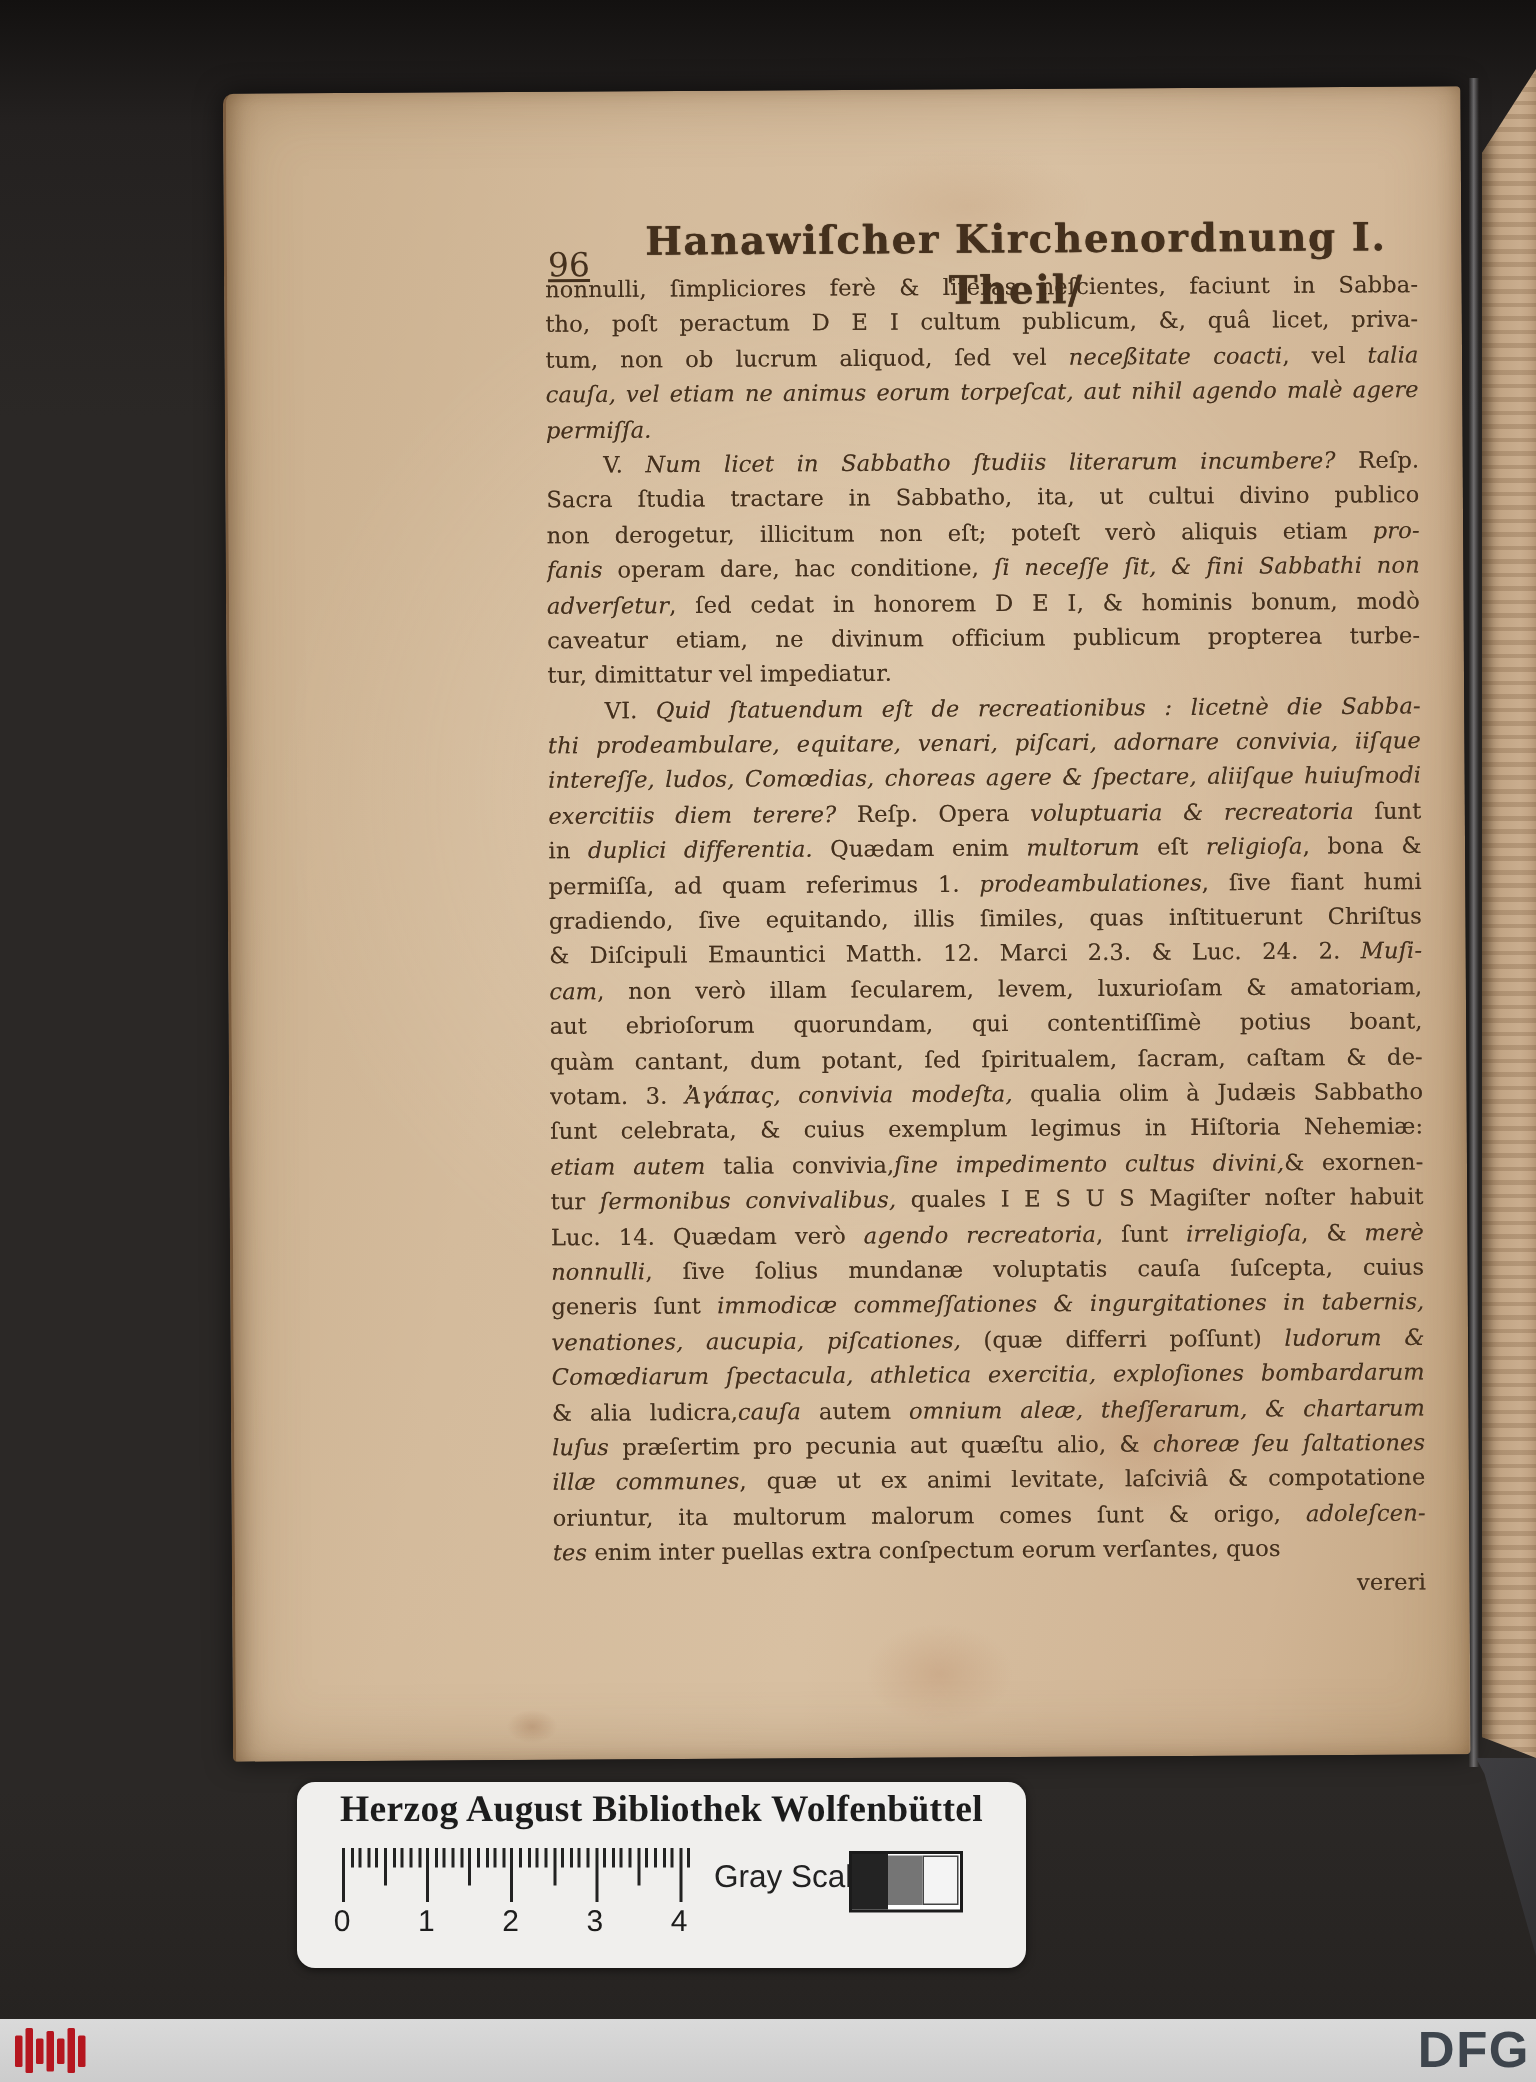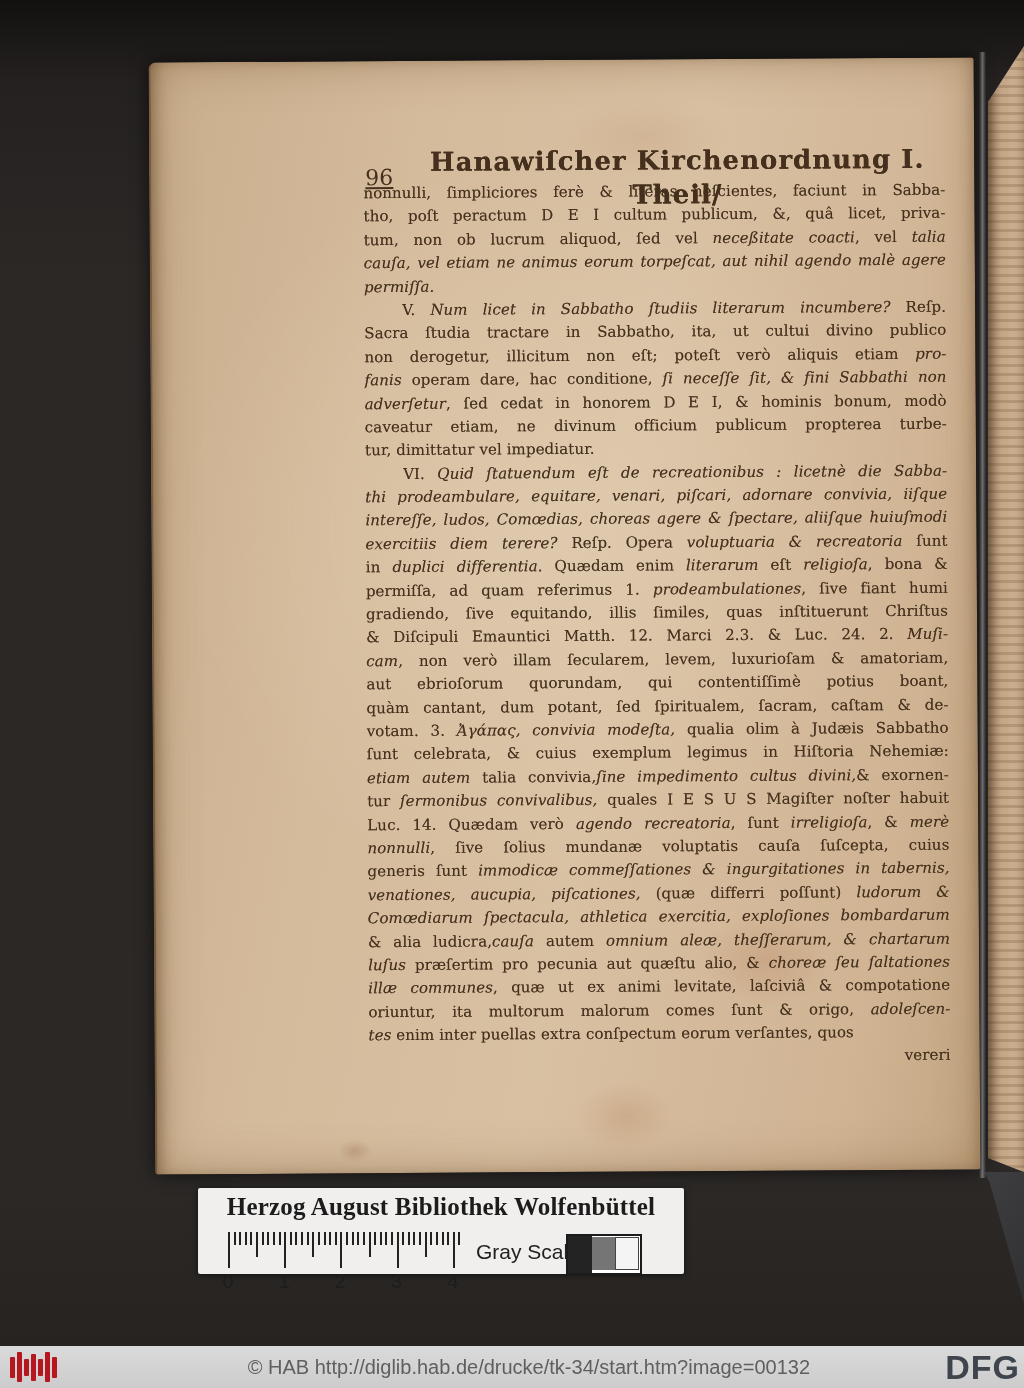--- a/index.html
+++ b/index.html
@@ -46,22 +46,22 @@
                 linear-gradient(90deg,#a98c6d 0%,#c2a585 35%,#c9ad8e 70%,#bfa080 100%);
               clip-path:polygon(0 62px,100% 6px,100% 1132px,0 1118px);
               box-shadow:inset 4px 0 8px rgba(40,25,12,.5);}
   .glass-streak{position:absolute;left:979px;top:52px;width:7px;height:1126px;
                 background:linear-gradient(90deg,transparent,rgba(230,230,235,.38),transparent);}
   .glass-corner{position:absolute;left:984px;top:1172px;width:40px;height:132px;
                 background:linear-gradient(125deg,#45454a,#333336);
                 clip-path:polygon(0 0,100% 0,100% 100%,14% 8%);opacity:.75;}
 
   
-  .hab-label{position:absolute;left:198px;top:1188px;width:486px;height:86px;
-             background:var(--label-bg,#f0efed);border-radius:2px;
+  .hab-label{position:absolute;left:198px;top:1188px;width:486px;height:124px;
+             background:var(--label-bg,#f0efed);border-radius:12px;
              box-shadow:0 1px 6px rgba(0,0,0,.55);}
   .label-title{position:absolute;left:0;top:5px;width:100%;text-align:center;
                font:bold 25px "Liberation Serif",serif;color:#1c1c1c;letter-spacing:.2px;}
   .ruler{position:absolute;left:30px;top:44px;width:240px;height:38px;}
   .tick{position:absolute;top:0;width:2px;background:#222;}
   .tick.major{height:36px;}
   .tick.mid{height:25px;}
   .tick.minor{height:13px;}
   .ruler-numbers{position:absolute;left:30px;top:82px;width:260px;height:24px;}
   .rnum{position:absolute;top:0;width:24px;margin-left:-12px;text-align:center;
@@ -105,21 +105,21 @@
         <div class="tl"><span class="ro">Sacra ſtudia tractare in Sabbatho, ita, ut cultui divino publico</span></div>
         <div class="tl"><span class="ro">non derogetur, illicitum non eſt; poteſt verò aliquis etiam </span><span class="it">pro-</span></div>
         <div class="tl"><span class="it">fanis </span><span class="ro">operam dare, hac conditione, </span><span class="it">ſi neceſſe ſit, &amp; fini Sabbathi non</span></div>
         <div class="tl"><span class="it">adverſetur</span><span class="ro">, ſed cedat in honorem D E I, &amp; hominis bonum, modò</span></div>
         <div class="tl"><span class="ro">caveatur etiam, ne divinum officium publicum propterea turbe-</span></div>
         <div class="tl end"><span class="ro">tur, dimittatur vel impediatur.</span></div>
         <div class="tl" style="text-indent: 38px;"><span class="ro">VI. </span><span class="it">Quid ſtatuendum eſt de recreationibus : licetnè die Sabba-</span></div>
         <div class="tl"><span class="it">thi prodeambulare, equitare, venari, piſcari, adornare convivia, iiſque</span></div>
         <div class="tl"><span class="it">intereſſe, ludos, Comœdias, choreas agere &amp; ſpectare, aliiſque huiuſmodi</span></div>
         <div class="tl"><span class="it">exercitiis diem terere? </span><span class="ro">Reſp. Opera </span><span class="it">voluptuaria &amp; recreatoria </span><span class="ro">ſunt</span></div>
-        <div class="tl"><span class="ro">in </span><span class="it">duplici differentia. </span><span class="ro">Quædam enim </span><span class="it">literarum </span><span class="ro">eſt </span><span class="it">religioſa</span><span class="ro">, bona &amp;</span></div>
+        <div class="tl"><span class="ro">in </span><span class="it">duplici differentia. </span><span class="ro">Quædam enim </span><span class="it">multorum </span><span class="ro">eſt </span><span class="it">religioſa</span><span class="ro">, bona &amp;</span></div>
         <div class="tl"><span class="ro">permiſſa, ad quam referimus 1. </span><span class="it">prodeambulationes</span><span class="ro">, ſive fiant humi</span></div>
         <div class="tl"><span class="ro">gradiendo, ſive equitando, illis ſimiles, quas inſtituerunt Chriſtus</span></div>
         <div class="tl"><span class="ro">&amp; Diſcipuli Emauntici Matth. 12. Marci 2.3. &amp; Luc. 24. 2. </span><span class="it">Muſi-</span></div>
         <div class="tl"><span class="it">cam</span><span class="ro">, non verò illam ſecularem, levem, luxurioſam &amp; amatoriam,</span></div>
         <div class="tl"><span class="ro">aut ebrioſorum quorundam, qui contentiſſimè potius boant,</span></div>
         <div class="tl"><span class="ro">quàm cantant, dum potant, ſed ſpiritualem, ſacram, caſtam &amp; de-</span></div>
         <div class="tl"><span class="ro">votam. 3. </span><span class="it">Ἀγάπας, convivia modeſta, </span><span class="ro">qualia olim à Judæis Sabbatho</span></div>
         <div class="tl"><span class="ro">ſunt celebrata, &amp; cuius exemplum legimus in Hiſtoria Nehemiæ:</span></div>
         <div class="tl"><span class="it">etiam autem </span><span class="ro">talia convivia,</span><span class="it">ſine impedimento cultus divini,</span><span class="ro">&amp; exornen-</span></div>
         <div class="tl"><span class="ro">tur </span><span class="it">ſermonibus convivalibus, </span><span class="ro">quales I E S U S Magiſter noſter habuit</span></div>
@@ -207,17 +207,16 @@
       <g fill="#b5161f">
         <rect x="2" y="7" width="5" height="21" rx="1"></rect>
         <rect x="9" y="2" width="5" height="30" rx="1"></rect>
         <rect x="16" y="9" width="5" height="17" rx="1"></rect>
         <rect x="23" y="4" width="5" height="27" rx="1"></rect>
         <rect x="30" y="9" width="5" height="17" rx="1"></rect>
         <rect x="37" y="2" width="5" height="30" rx="1"></rect>
         <rect x="44" y="7" width="5" height="21" rx="1"></rect>
       </g>
     </svg>
-    <div class="copyright">© HAB http://diglib.hab.de/drucke/tk-34/start.htm?image=00132</div>
     <div class="dfg">DFG</div>
   </div>
 
 </div>
 
 </body></html>

